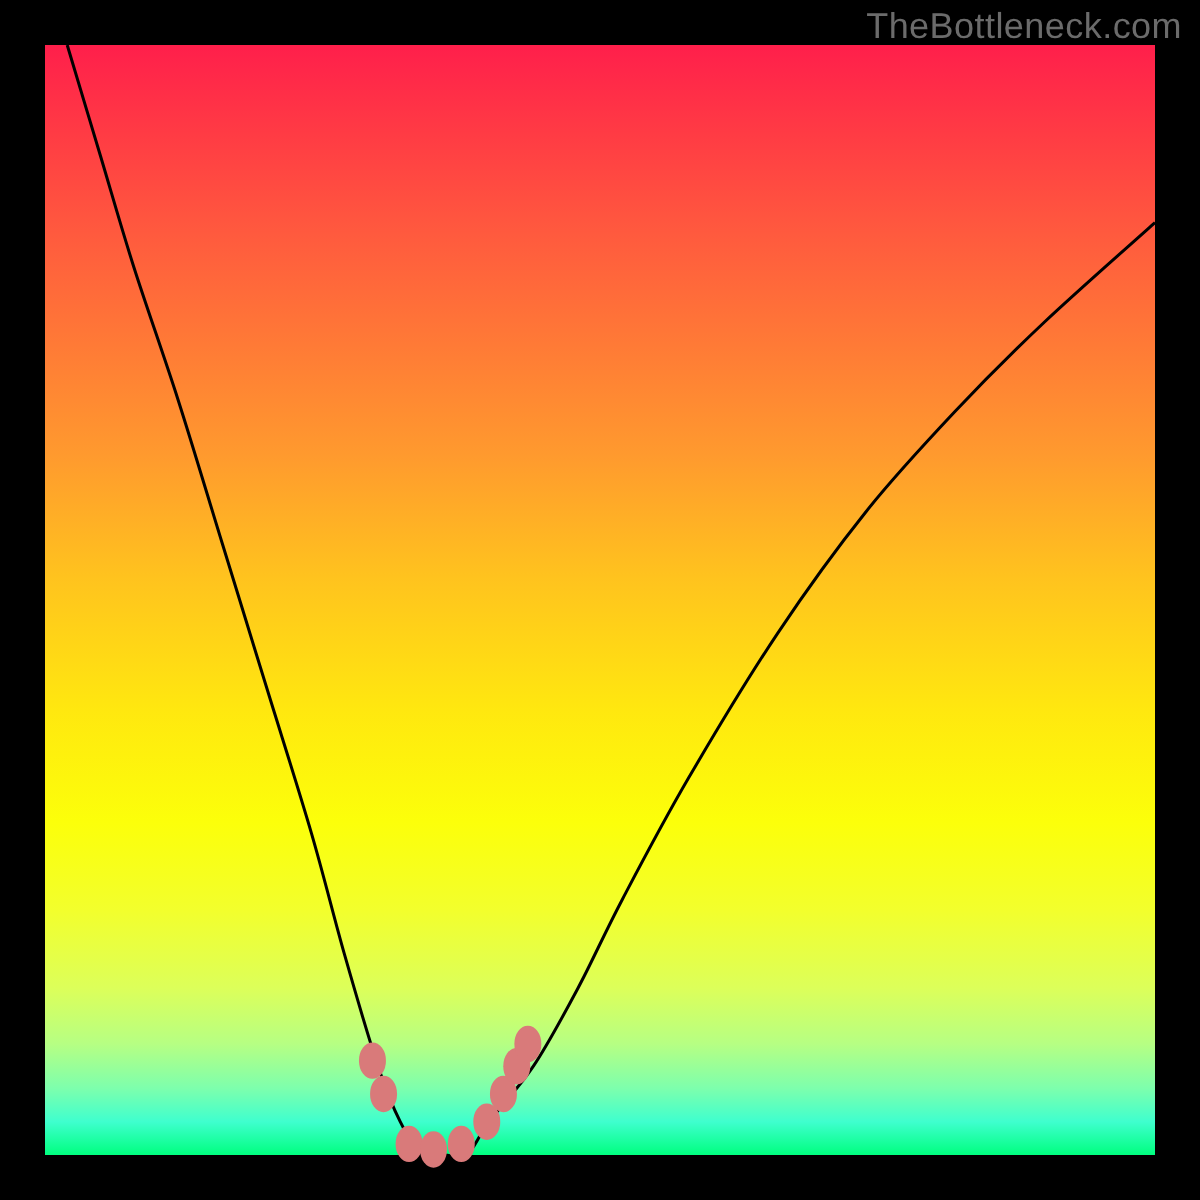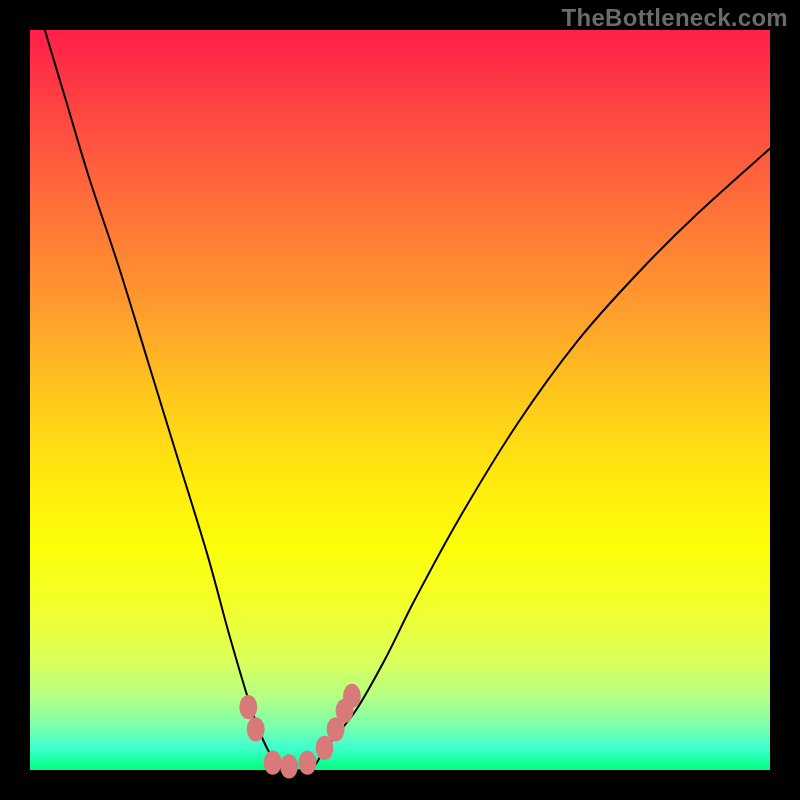--- a/index.html
+++ b/index.html
@@ -42,21 +42,21 @@
       #3fffce 97%,
       #00ff7f 100%
     );
   }
   .watermark {
     position: absolute;
     top: 4px;
     right: 12px;
     color: #6b6b6b;
     font-size: 24px;
-    font-weight: 700;
+    font-weight: 400;
     letter-spacing: 0.3px;
     user-select: none;
   }
   svg.curve {
     position: absolute;
     left: 0;
     top: 0;
     width: 740px;
     height: 740px;
     overflow: visible;

